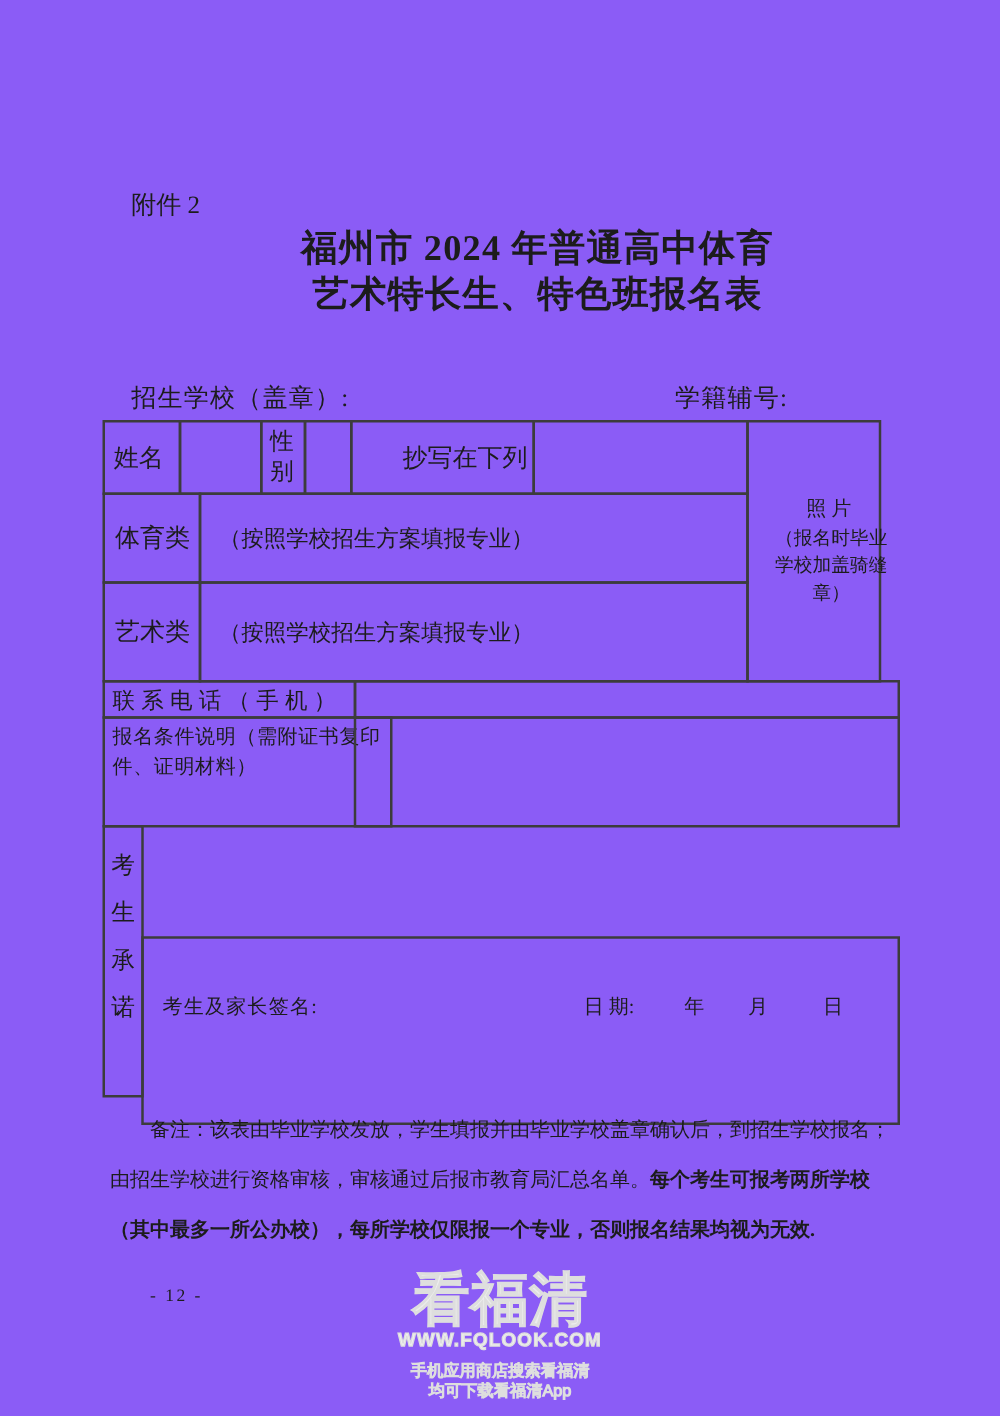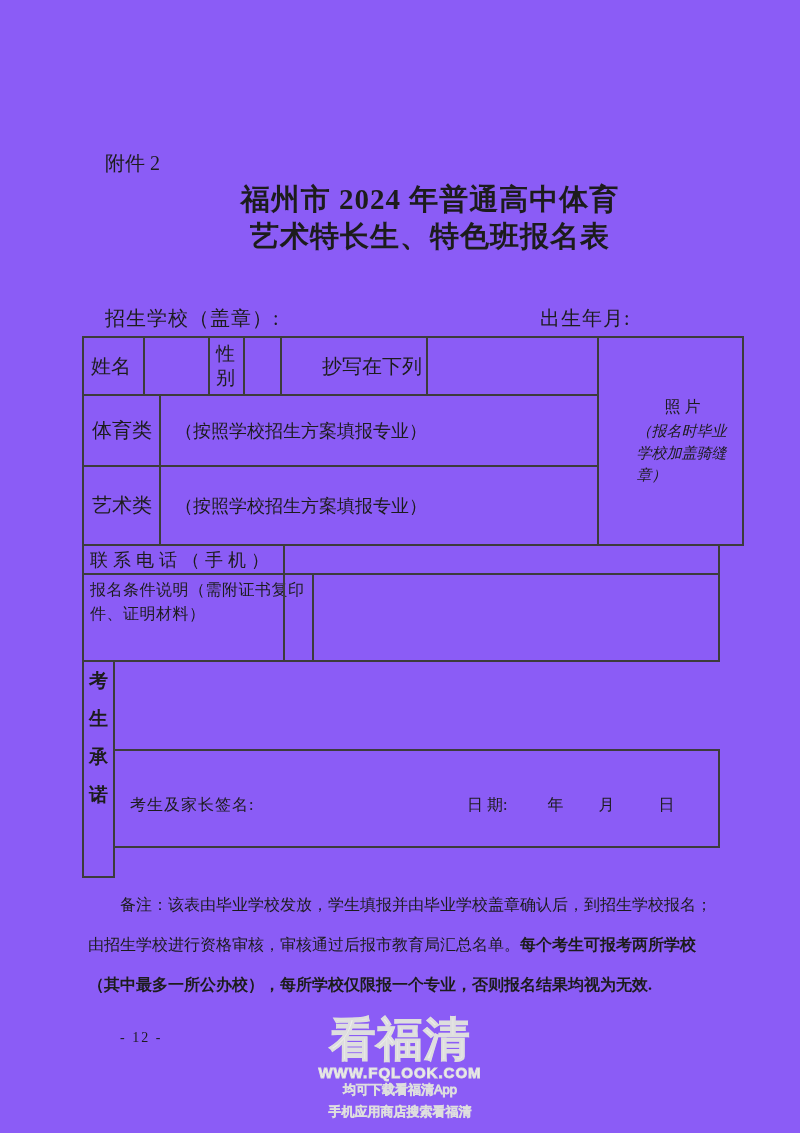--- a/index.html
+++ b/index.html
@@ -23,43 +23,43 @@
   }
   .lbl{font-size:20px;}
   
   #c-name-label    {left:82px; top:336px;width:63px; height:60px;padding-left:7px;}
   #c-name-value    {left:143px;top:336px;width:67px; height:60px;}
   #c-gender-label  {left:208px;top:336px;width:37px; height:60px;justify-content:center;
                     font-size:19px;line-height:24px;word-break:break-all;padding:0 6px;}
   #c-gender-value  {left:243px;top:336px;width:39px; height:60px;}
   #c-birth-label   {left:280px;top:336px;width:148px;height:60px;justify-content:center;padding-left:36px;}
   #c-birth-value   {left:426px;top:336px;width:173px;height:60px;}
-  #c-photo         {left:597px;top:336px;width:147px;height:210px;flex-direction:column;justify-content:center;padding-left:28px;}
+  #c-photo         {left:597px;top:336px;width:108px;height:210px;flex-direction:column;justify-content:center;padding-left:28px;}
   #photo-title{font-size:16px;letter-spacing:4px;margin-bottom:2px;}
-  #photo-note{font-size:15px;line-height:22px;width:96px;text-align:left;font-style:italic;}
+  #photo-note{font-size:15px;line-height:22px;width:96px;text-align:center;}
   
   #c-sports-label  {left:82px; top:394px;width:79px; height:73px;padding-left:8px;}
   #c-sports-content{left:159px;top:394px;width:440px;height:73px;padding-left:14px;font-size:18px;}
   #c-arts-label    {left:82px; top:465px;width:79px; height:81px;padding-left:8px;}
   #c-arts-content  {left:159px;top:465px;width:440px;height:81px;padding-left:14px;font-size:18px;}
   
   #c-phone-label   {left:82px; top:544px;width:203px;height:31px;padding-left:6px;
                     font-size:18px;letter-spacing:5px;}
   #c-phone-value   {left:283px;top:544px;width:437px;height:31px;}
   #c-cond-label    {left:82px; top:573px;width:232px;height:89px;align-items:flex-start;
                     padding:3px 5px 0 6px;font-size:16px;line-height:24px;letter-spacing:.5px;}
   #c-cond-value    {left:283px;top:573px;width:437px;height:89px;}
   
   #c-pledge-label  {left:82px; top:660px;width:33px; height:218px;align-items:flex-start;
-                    justify-content:center;padding-top:0;font-weight:bold;}
+                    justify-content:center;padding-top:12px;}
   #pledge-vert{font-size:19px;line-height:38px;width:20px;word-break:break-all;text-align:center;}
   #c-pledge-text   {left:113px;top:660px;width:607px;height:91px;align-items:flex-start;
                     padding:6px 14px 0 14px;font-size:17px;line-height:29px;}
   #pledge-para{text-indent:2em;margin:0;}
-  #c-signature     {left:113px;top:749px;width:607px;height:99px;}
+  #c-signature     {left:113px;top:749px;width:607px;height:151px;}
   #sig-label{position:absolute;left:15px;top:44px;font-size:16px;letter-spacing:1px;}
   #date-group{position:absolute;left:352px;top:44px;font-size:16px;}
   #date-group .dg{display:inline-block;}
   #dg-year {margin-left:36px;}
   #dg-month{margin-left:31px;}
   #dg-day  {margin-left:40px;}
   
   #note{left:88px;top:885px;width:632px;font-size:16px;line-height:40px;}
   #note .n-line{white-space:nowrap;}
   #note .indent{padding-left:32px;}
@@ -81,21 +81,21 @@
 
   <div id="attachment" class="abs">附件 2</div>
 
   <div id="title-block" class="abs">
     <div class="t-line">福州市 2024 年普通高中体育</div>
     <div class="t-line">艺术特长生、特色班报名表</div>
   </div>
 
   <div id="pre-table" class="abs">
     <span id="school-label">招生学校（盖章）:</span>
-    <span id="studentid-label">出生年月:</span>
+    <span id="studentid-label">学籍辅号:</span>
   </div>
 
   <div class="cell lbl" id="c-name-label">姓名</div>
   <div class="cell" id="c-name-value"></div>
 
   <div class="cell" id="c-gender-label">性别</div>
   <div class="cell" id="c-gender-value"></div>
 
   <div class="cell lbl" id="c-birth-label">抄写在下列</div>
   <div class="cell" id="c-birth-value"></div>
@@ -136,17 +136,17 @@
     <div class="n-line indent">备注：该表由毕业学校发放，学生填报并由毕业学校盖章确认后，到招生学校报名；</div>
     <div class="n-line"><span>由招生学校进行资格审核，审核通过后报市教育局汇总名单。</span><span class="bold">每个考生可报考两所学校</span></div>
     <div class="n-line bold">（其中最多一所公办校），每所学校仅限报一个专业，否则报名结果均视为无效.</div>
   </div>
 
   <div id="page-number" class="abs">- 12 -</div>
 
   <div id="watermark" class="abs">
     <div id="wm-brand">看福清</div>
     <div id="wm-url">WWW.FQLOOK.COM</div>
+    <div id="wm-line1">手机应用商店搜索看福清</div>
     <div id="wm-line2">均可下载看福清App</div>
-    <div id="wm-line1">手机应用商店搜索看福清</div>
   </div>
 
 </div>
 
 </body></html>

